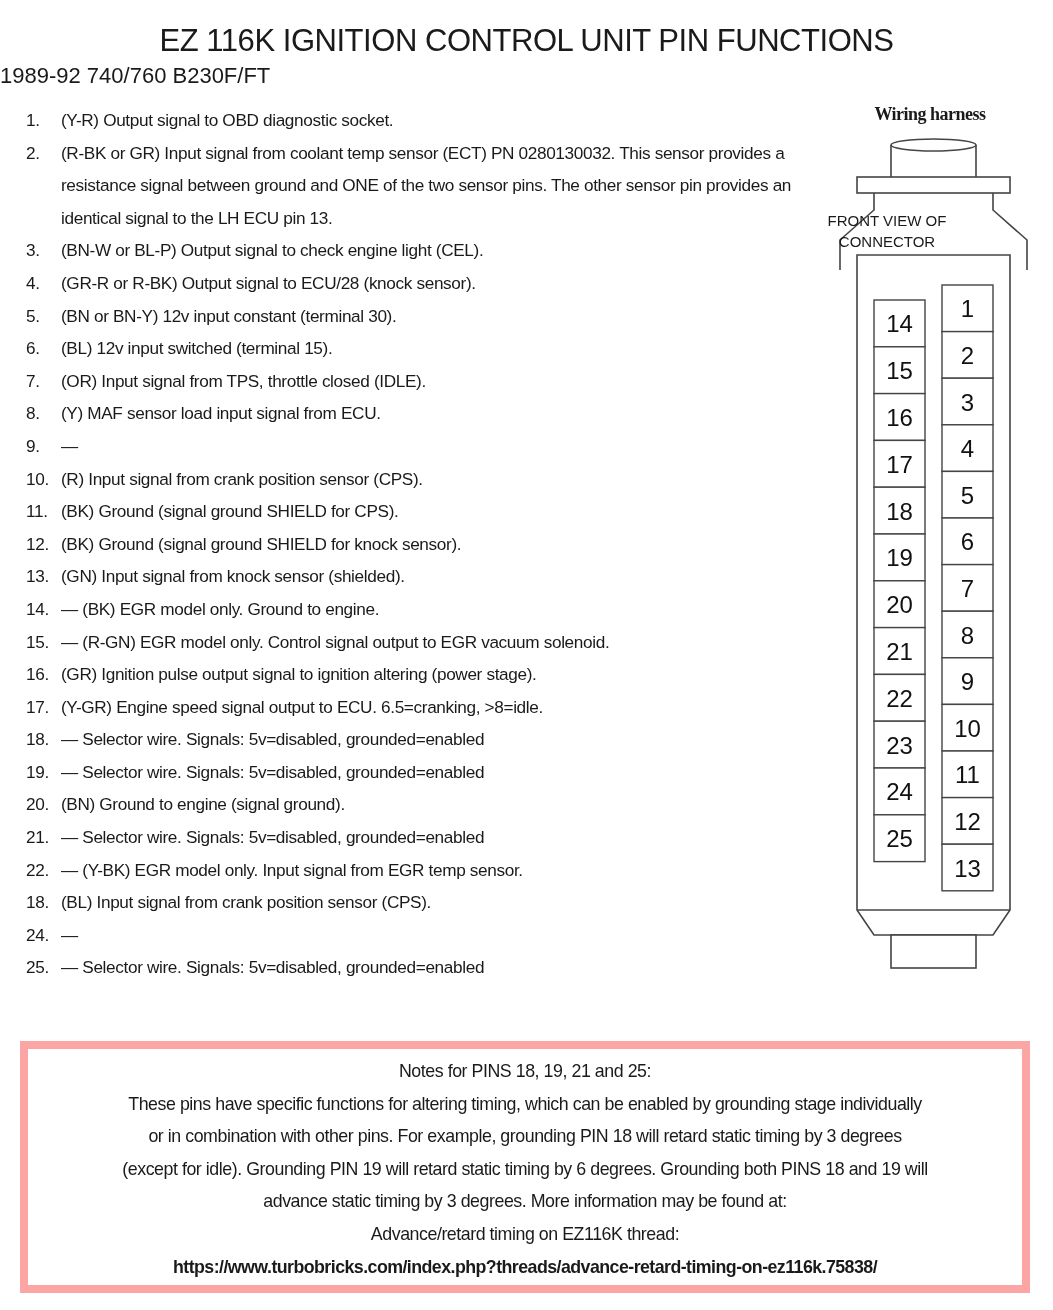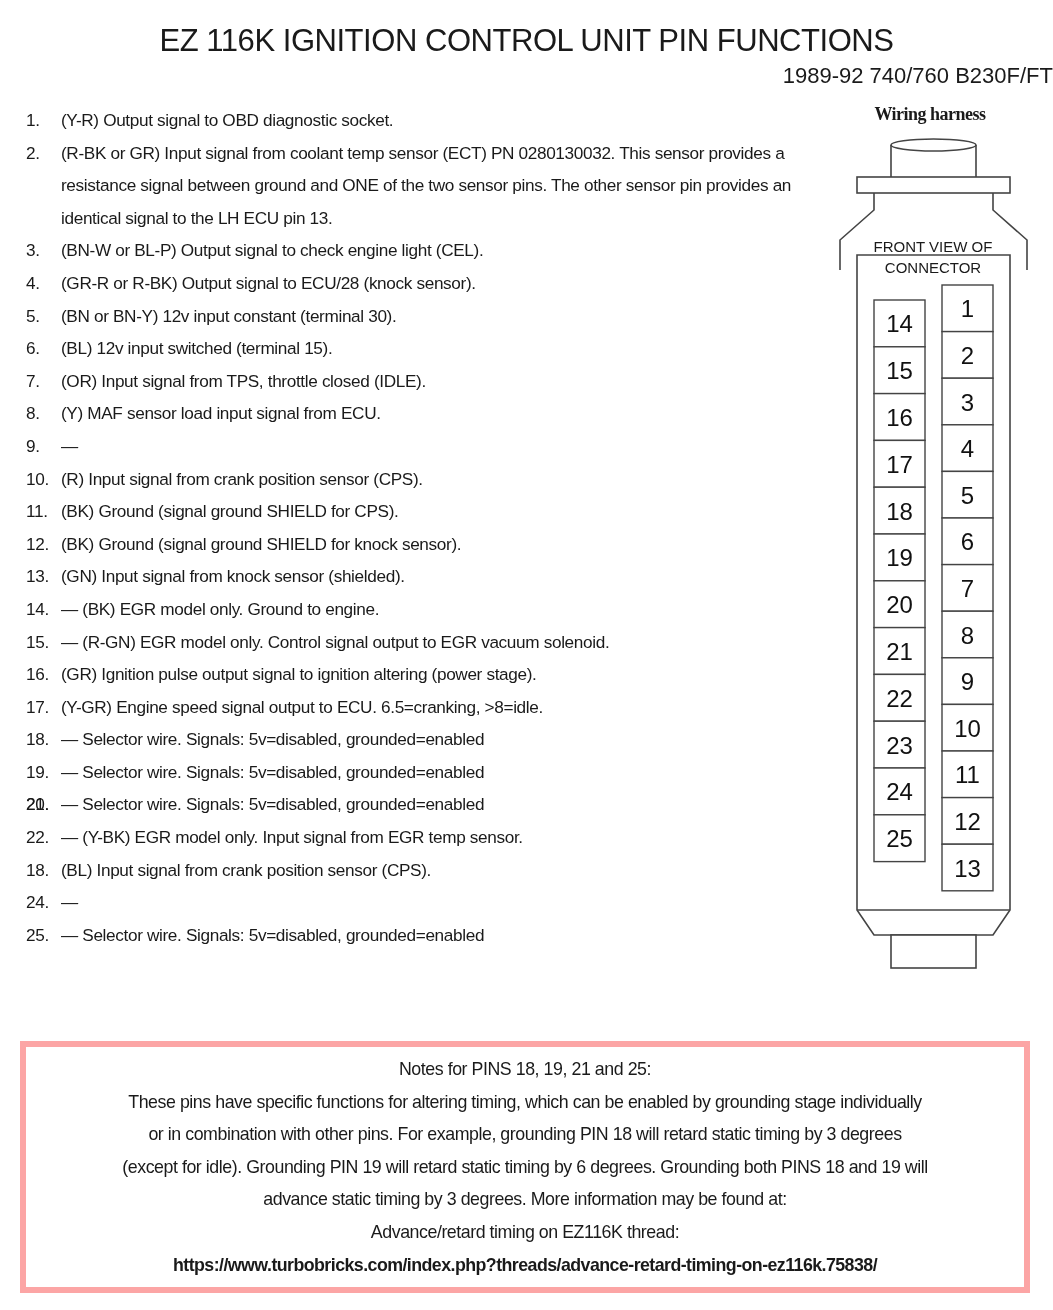--- a/index.html
+++ b/index.html
@@ -1,32 +1,32 @@
 <!DOCTYPE html>
 <html><head>
 <meta charset="utf-8">
 <style>
   html, body { margin: 0; padding: 0; background: #ffffff; }
   body { width: 1053px; height: 1310px; position: relative; overflow: hidden; color: #1a1a1a; }
   .title { position: absolute; left: 0; top: 20px; width: 1053px; text-align: center;
     font-family: "Liberation Sans", sans-serif; font-size: 32px; letter-spacing: -0.5px; line-height: 40px; transform: scaleX(0.97); }
-  .subtitle { position: absolute; left: 0; top: 62px; width: 1053px; text-align: right;
+  .subtitle { position: absolute; left: 0; top: 62px; width: 1053px; text-align: left;
     font-family: "Liberation Sans", sans-serif; font-size: 22px; line-height: 28px; }
   .pinlist { position: absolute; left: 26px; top: 104px; width: 790px; margin: 0; padding: 0; list-style: none;
     font-family: "Liberation Sans", sans-serif; font-size: 17.2px; letter-spacing: -0.35px; }
   .pinlist li { position: relative; padding-left: 35px; line-height: 32.6px; }
   .pinlist .num { position: absolute; left: 0; top: 0; }
   .harness-label { position: absolute; left: 830px; top: 104px; width: 200px; text-align: center;
     font-family: Liberation Serif, serif; font-weight: bold; font-size: 18px; letter-spacing: -0.5px; }
   .connector { position: absolute; left: 830px; top: 130px; width: 210px; height: 850px; }
   .connector svg { width: 210px; height: 850px; }
-  .front-label { position: absolute; left: 830px; top: 210px; width: 206px; text-align: center;
-    font-family: "Liberation Sans", sans-serif; font-size: 15px; line-height: 21px; margin-top: 26px; }
+  .front-label { position: absolute; left: 784px; top: 210px; width: 206px; text-align: center;
+    font-family: "Liberation Sans", sans-serif; font-size: 15px; line-height: 21px; }
   .pin-text { font-family: "Liberation Sans", sans-serif; font-size: 24px; fill: #111; }
-  .notes { position: absolute; left: 20px; top: 1041px; width: 1010px; height: 252px; border: 6px solid #fca5a5;
+  .notes { position: absolute; left: 20px; top: 1041px; width: 1010px; height: 252px; border: 8px solid #fca5a5;
     box-sizing: border-box; text-align: center; font-family: "Liberation Sans", sans-serif;
     font-size: 17.8px; letter-spacing: -0.45px; line-height: 32.6px; padding-top: 6px; }
   .notes .link { font-weight: bold; letter-spacing: -0.55px; }
 </style>
 </head>
 <body>
 
 <div class="title">EZ 116K IGNITION CONTROL UNIT PIN FUNCTIONS</div>
 <div class="subtitle">1989-92 740/760 B230F/FT</div>
 
@@ -43,21 +43,21 @@
     <li><span class="num">10.</span><span>(R) Input signal from crank position sensor (CPS).</span></li>
     <li><span class="num">11.</span><span>(BK) Ground (signal ground SHIELD for CPS).</span></li>
     <li><span class="num">12.</span><span>(BK) Ground (signal ground SHIELD for knock sensor).</span></li>
     <li><span class="num">13.</span><span>(GN) Input signal from knock sensor (shielded).</span></li>
     <li><span class="num">14.</span><span>— (BK) EGR model only. Ground to engine.</span></li>
     <li><span class="num">15.</span><span>— (R-GN) EGR model only. Control signal output to EGR vacuum solenoid.</span></li>
     <li><span class="num">16.</span><span>(GR) Ignition pulse output signal to ignition altering (power stage).</span></li>
     <li><span class="num">17.</span><span>(Y-GR) Engine speed signal output to ECU. 6.5=cranking, &gt;8=idle.</span></li>
     <li><span class="num">18.</span><span>— Selector wire. Signals: 5v=disabled, grounded=enabled</span></li>
     <li><span class="num">19.</span><span>— Selector wire. Signals: 5v=disabled, grounded=enabled</span></li>
-    <li><span class="num">20.</span></li>
+    <li><span class="num">20.</span><span>(BN) Ground to engine (signal ground).</span></li>
     <li><span class="num">21.</span><span>— Selector wire. Signals: 5v=disabled, grounded=enabled</span></li>
     <li><span class="num">22.</span><span>— (Y-BK) EGR model only. Input signal from EGR temp sensor.</span></li>
     <li><span class="num">18.</span><span>(BL) Input signal from crank position sensor (CPS).</span></li>
     <li><span class="num">24.</span><span>—</span></li>
     <li><span class="num">25.</span><span>— Selector wire. Signals: 5v=disabled, grounded=enabled</span></li>
   </ol>
 
 <div class="harness-label">Wiring harness</div>
 
 <div class="connector">

